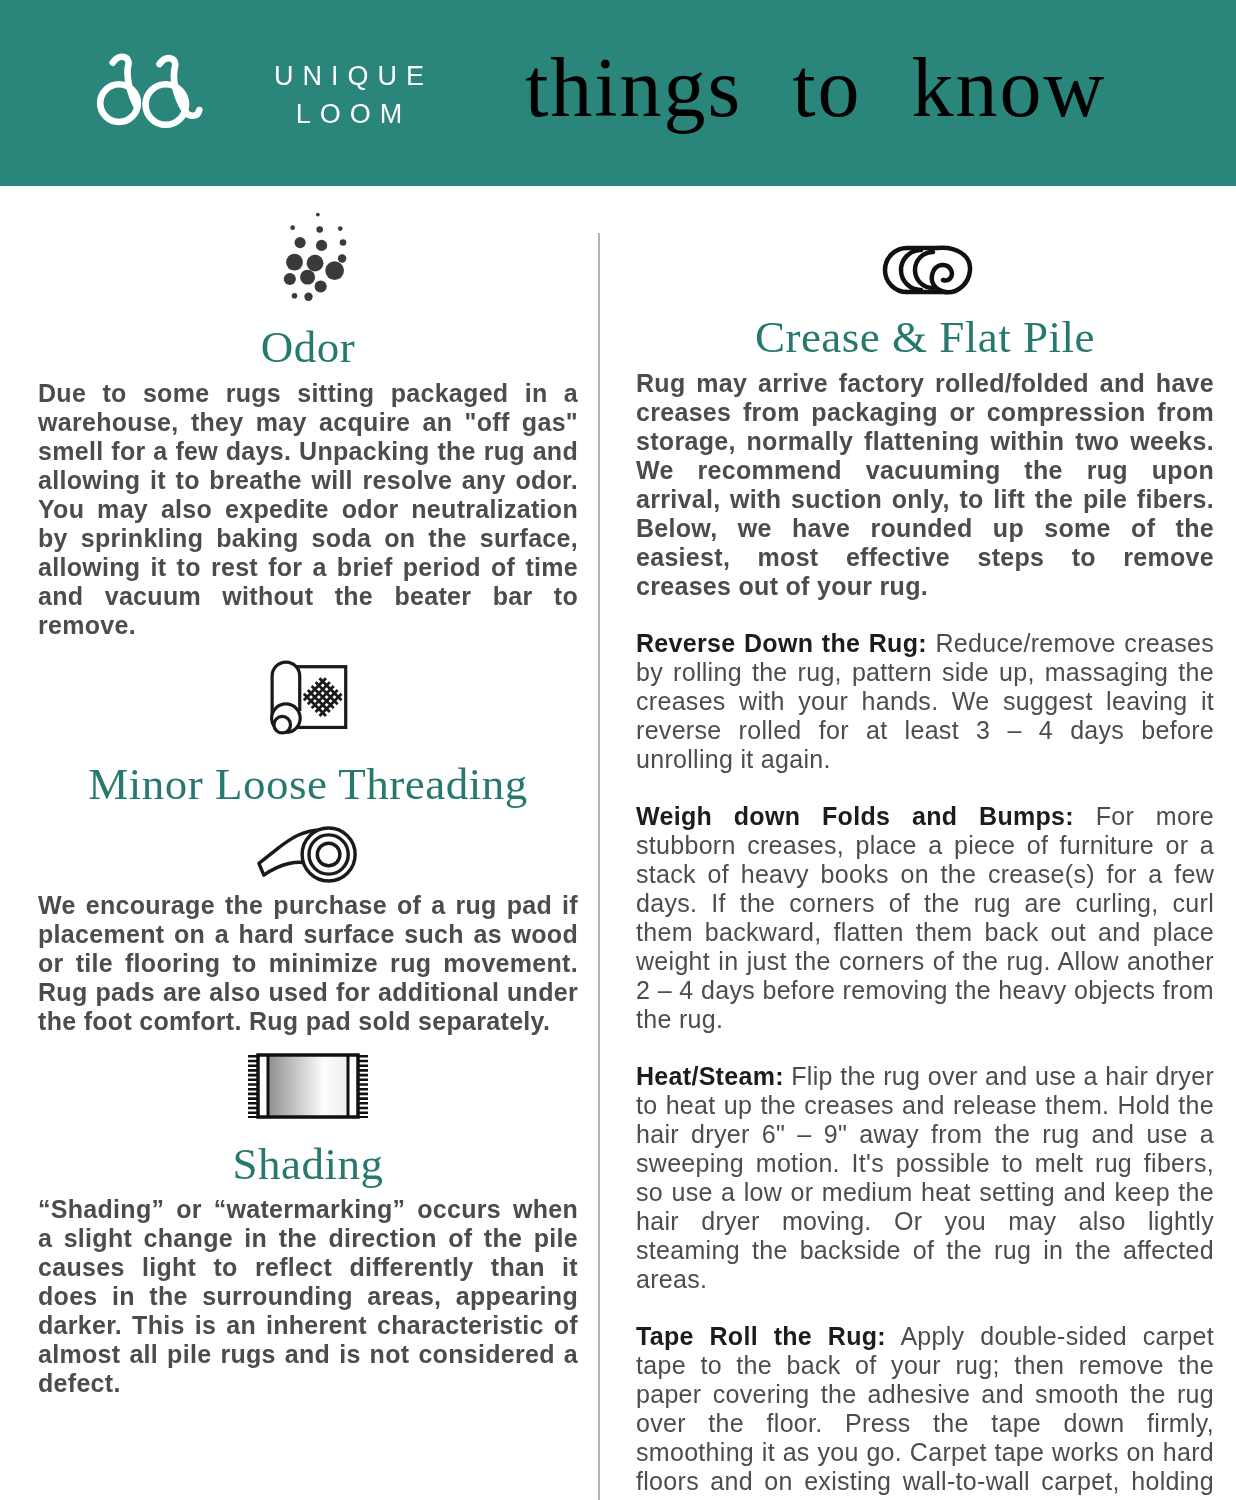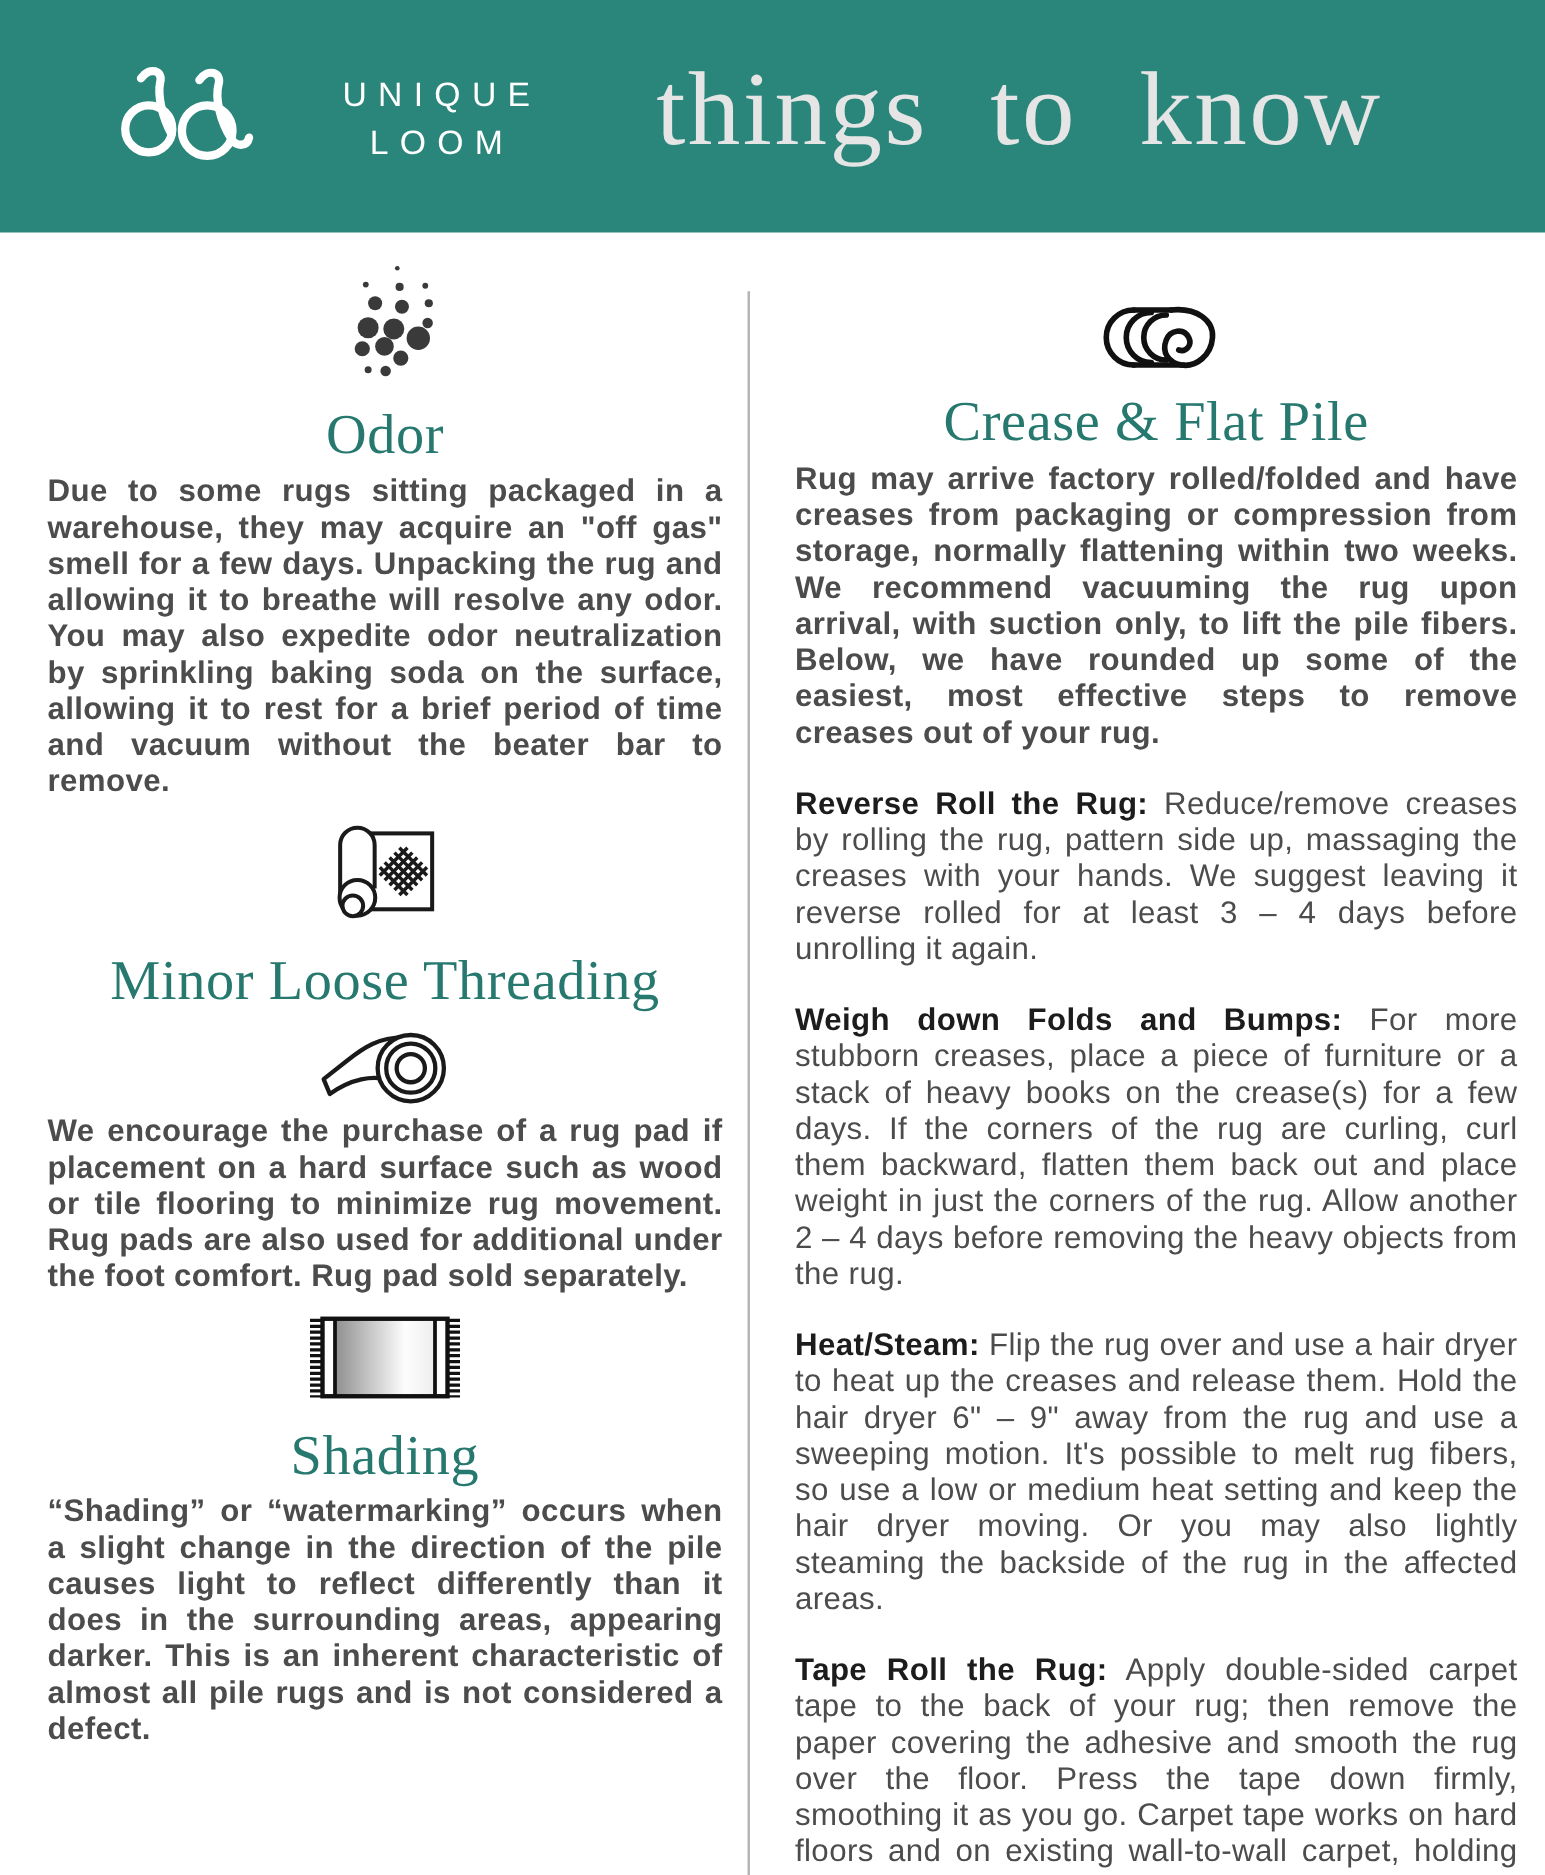--- a/index.html
+++ b/index.html
@@ -14,21 +14,21 @@
     display:flex; align-items:center;
   }
   .brand { display:flex; align-items:flex-end; gap:28px; margin-left:96px; }
   .brand svg { width:150px; height:82px; display:block; }
   .brand-text {
     color:#ffffff; font-size:27px; letter-spacing:9px;
     line-height:1.4; text-align:center; font-weight:400;
   }
   h1.page-title {
     flex:1; margin:0 48px 12px 10px; text-align:center;
-    color:#e5e5e5; font-family:"Liberation Serif", serif; font-weight:400;
+    color:#000000; font-family:"Liberation Serif", serif; font-weight:400;
     font-size:84px; letter-spacing:2px; word-spacing:0.32em;
   }
   
   .content { display:flex; align-items:stretch; padding:23px 20px 0 38px; }
   .col { color:#4c4c4c; font-size:25px; line-height:29px; letter-spacing:0.3px; }
   .col-left  { width:540px; }
   .col-right { flex:1; margin-left:36px; padding-right:2px; }
   .divider { width:2px; background:#b5b5b5; margin:24px 0 0 20px; }
 
   .icon-row { display:flex; justify-content:center; }
@@ -156,21 +156,21 @@
           <path d="M 32,4 A 22,22 0 0 0 32,48"></path>
           <path d="M 46,6 A 20,20 0 0 0 46,46"></path>
           <path d="M 58,8 A 18,18 0 0 0 58,44"></path>
           <path d="M 32,4 H 62 M 32,48 H 72"></path>
           <path d="M 62,4 C 82,2 96,12 95,26 C 94,40 82,50 70,48 C 60,46 54,38 58,28 C 61,20 72,18 76,26 C 79,32 74,38 68,36"></path>
         </svg>
       </div>
       <h2 class="sec-heading">Crease &amp; Flat Pile</h2>
       <p class="body-text">Rug may arrive factory rolled/folded and have creases from packaging or compression from storage, normally flattening within two weeks. We recommend vacuuming the rug upon arrival, with suction only, to lift the pile fibers. Below, we have rounded up some of the easiest, most effective steps to remove creases out of your rug.</p>
 
-      <p class="tip"><strong>Reverse Roll the Rug:</strong>
+      <p class="tip"><strong>Reverse Down the Rug:</strong>
         <span>Reduce/remove creases by rolling the rug, pattern side up, massaging the creases with your hands. We suggest leaving it reverse rolled for at least 3 – 4 days before unrolling it again.</span></p>
 
       <p class="tip"><strong>Weigh down Folds and Bumps:</strong>
         <span>For more stubborn creases, place a piece of furniture or a stack of heavy books on the crease(s) for a few days. If the corners of the rug are curling, curl them backward, flatten them back out and place weight in just the corners of the rug. Allow another 2 – 4 days before removing the heavy objects from the rug.</span></p>
 
       <p class="tip"><strong>Heat/Steam:</strong>
         <span>Flip the rug over and use a hair dryer to heat up the creases and release them. Hold the hair dryer 6" – 9" away from the rug and use a sweeping motion. It's possible to melt rug fibers, so use a low or medium heat setting and keep the hair dryer moving. Or you may also lightly steaming the backside of the rug in the affected areas.</span></p>
 
       <p class="tip"><strong>Tape Roll the Rug:</strong>
         <span>Apply double-sided carpet tape to the back of your rug; then remove the paper covering the adhesive and smooth the rug over the floor. Press the tape down firmly, smoothing it as you go. Carpet tape works on hard floors and on existing wall-to-wall carpet, holding your rug in place. If you have laminate flooring, purchase a less adhesive double-sided tape to prevent the laminate from buckling or otherwise being damaged.</span></p>

